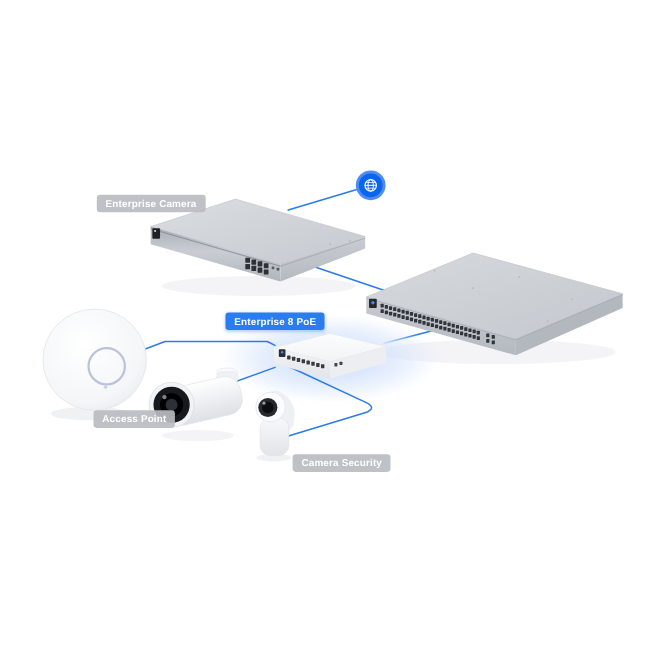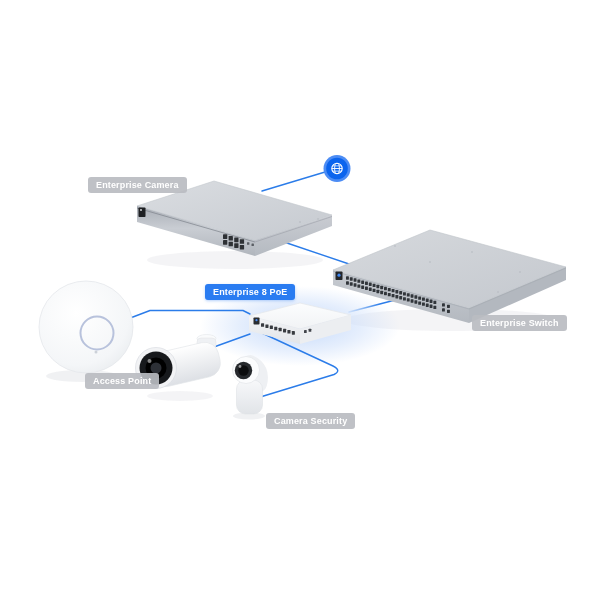--- a/index.html
+++ b/index.html
@@ -249,16 +249,15 @@
         <circle r="5.2" stroke-width="1.1"></circle>
         <ellipse rx="2.4" ry="5.2" stroke-width="0.9"></ellipse>
         <path d="M -5.2,0 H 5.2" stroke-width="0.9"></path>
         <path d="M -4.4,-2.6 H 4.4 M -4.4,2.6 H 4.4" stroke-width="0.7"></path>
       </g>
     </g>
   </svg>
 
   <div class="badge b-gw">Enterprise Camera</div>
   <div class="badge blue b-poe">Enterprise 8 PoE</div>
-  <div class="badge b-sw">Enterprise Switch</div>
   <div class="badge b-ap">Access Point</div>
   <div class="badge b-cam">Camera Security</div>
 </div>
 
 </body></html>

